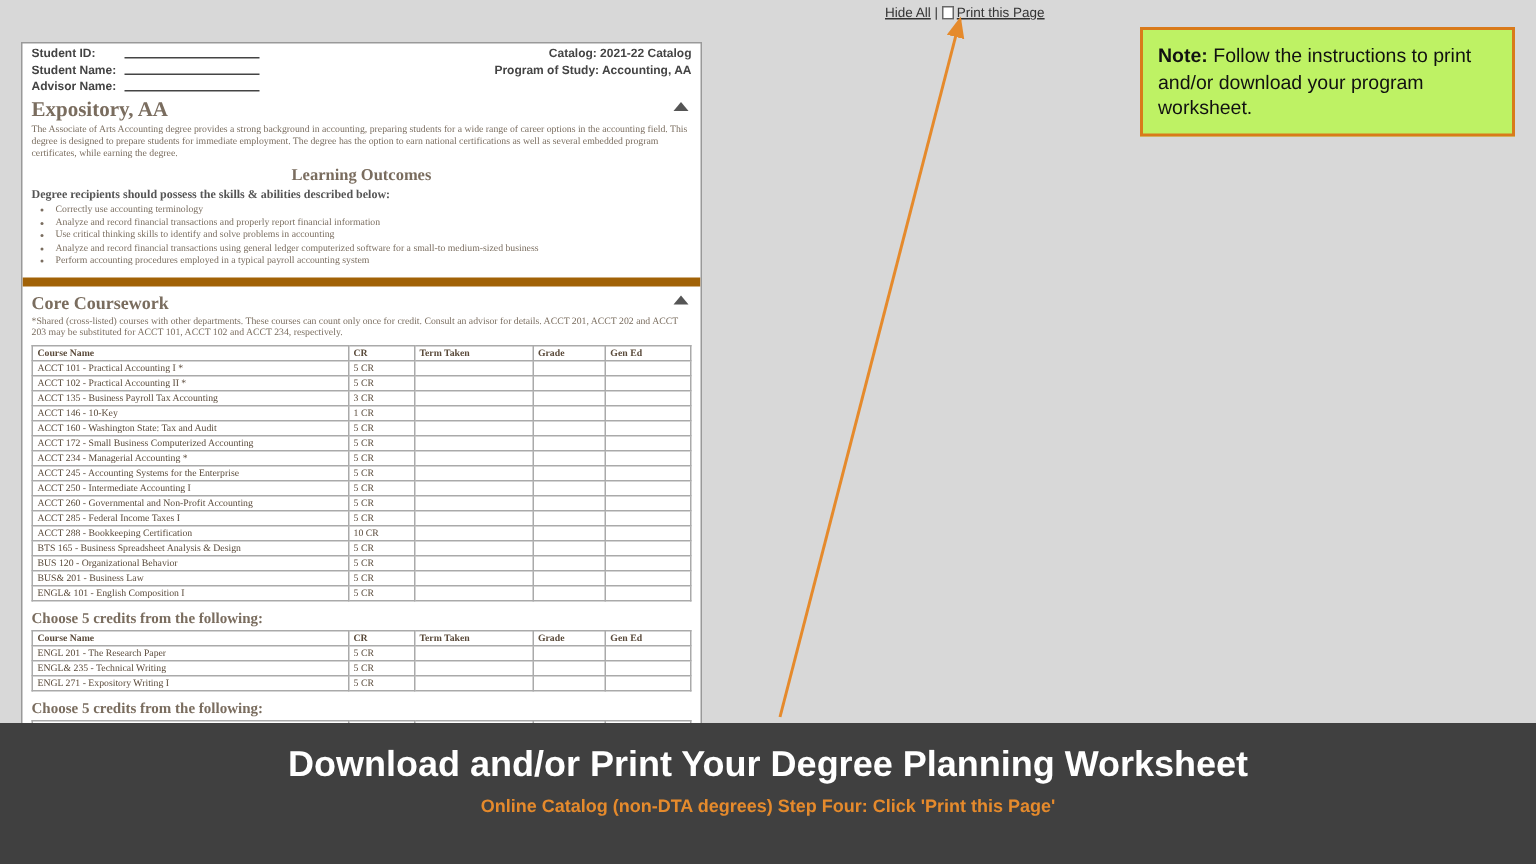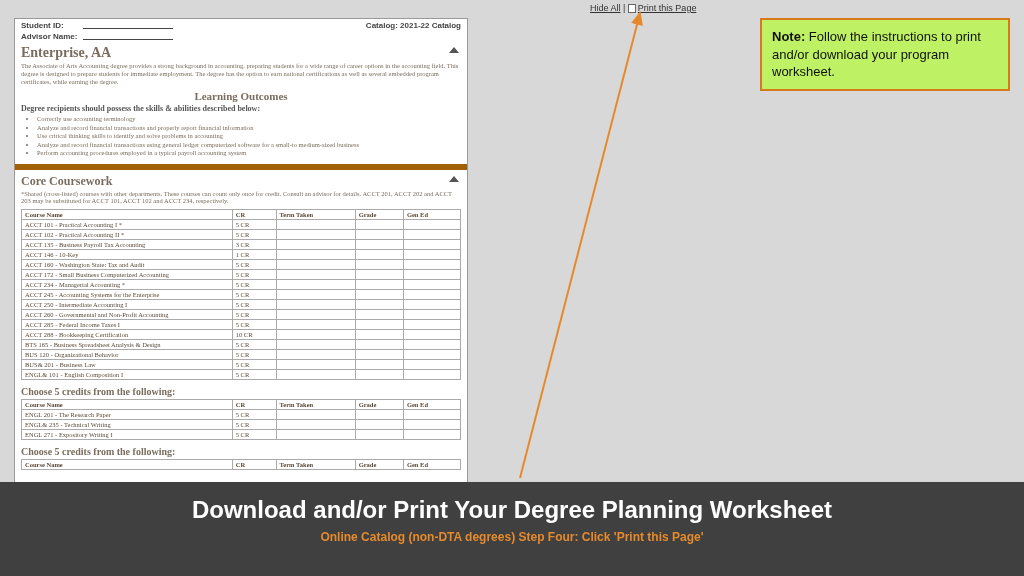--- a/index.html
+++ b/index.html
@@ -40,21 +40,21 @@
     background: #bef264;
     padding: 8px 10px;
     font-family: Arial, sans-serif;
     font-size: 13px;
     color: #111;
     line-height: 1.35;
   }
   .note-box b { font-weight: bold; }
   .worksheet {
     position: absolute;
-    top: 18px;
+    top: 28px;
     left: 14px;
     width: 454px;
     height: 465px;
     background: #fff;
     border: 1px solid #999;
     overflow: hidden;
   }
   .hdr-row {
     font-size: 8px;
     color: #444;
@@ -198,25 +198,30 @@
   <b>Note:</b><span> Follow the instructions to print and/or download your program worksheet.</span>
 </div>
 
 <div class="worksheet">
   <div class="hdr-row">
       <span class="lbl">Student ID:</span>
       <span class="line"></span>
       <span class="cat-lbl">Catalog: 2021-22 Catalog</span>
     </div>
   <div class="hdr-row">
+      <span class="lbl">Student Name:</span>
+      <span class="line"></span>
+      <span class="cat-lbl">Program of Study: Accounting, AA</span>
+    </div>
+  <div class="hdr-row">
       <span class="lbl">Advisor Name:</span>
       <span class="line"></span>
     </div>
 
-  <div class="h1"><span>Enterprise, AA</span><span class="chev"></span></div>
+  <div class="h1"><span>Expository, AA</span><span class="chev"></span></div>
   <div class="body-text">The Associate of Arts Accounting degree provides a strong background in accounting, preparing students for a wide range of career options in the accounting field. This degree is designed to prepare students for immediate employment. The degree has the option to earn national certifications as well as several embedded program certificates, while earning the degree.</div>
   <div class="h2">Learning Outcomes</div>
   <div class="h3">Degree recipients should possess the skills &amp; abilities described below:</div>
   <ul class="bullets" id="outcomes-list">
       <li>Correctly use accounting terminology</li>
       <li>Analyze and record financial transactions and properly report financial information</li>
       <li>Use critical thinking skills to identify and solve problems in accounting</li>
       <li>Analyze and record financial transactions using general ledger computerized software for a small-to medium-sized business</li>
       <li>Perform accounting procedures employed in a typical payroll accounting system</li>
     </ul>

